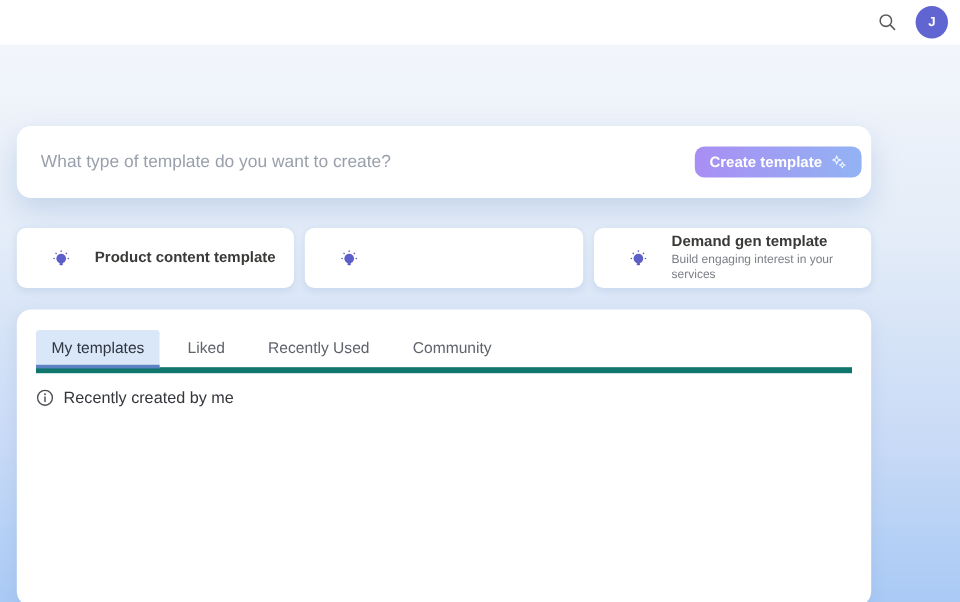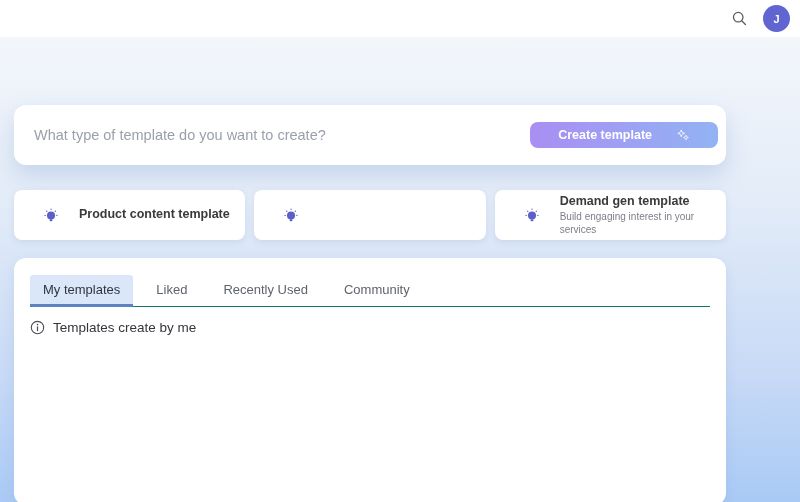--- a/index.html
+++ b/index.html
@@ -60,24 +60,24 @@
   .composer input {
     flex: 1;
     border: none; outline: none;
     font-family: "Liberation Sans", sans-serif;
     font-size: 14.5px;
     color: #3b3a39;
     background: transparent;
   }
   .composer input::placeholder { color: #9aa0ab; }
   .create-btn {
-    display: flex; align-items: center; gap: 24px;
+    display: flex; align-items: center; gap: 7px;
     border: none;
     border-radius: 8px;
-    padding: 6px 28px;
+    padding: 6px 12px;
     color: #ffffff;
     font-family: "Liberation Sans", sans-serif;
     font-size: 12.5px;
     font-weight: bold;
     cursor: pointer;
     white-space: nowrap;
   }
   
   .cards {
     margin-top: 25px;
@@ -113,21 +113,21 @@
     margin-top: 18px;
     background: #ffffff;
     border-radius: 12px;
     height: 247px;
     box-shadow: 0 4px 12px rgba(120, 150, 200, 0.18);
     padding: 17px 16px 0 16px;
   }
   .tabs {
     display: flex;
     gap: 10px;
-    border-bottom: 1px solid #0f766e;
+    border-bottom: 5px solid #0f766e;
   }
   .tab {
     font-size: 13px;
     color: #5f636b;
     padding: 7px 13px 9px 13px;
     cursor: pointer;
     position: relative;
     white-space: nowrap;
   }
   .tab.active {
@@ -253,18 +253,18 @@
       </div>
 
       <div class="empty-row">
         <span class="icon">
           <svg width="15" height="15" viewBox="0 0 16 16" fill="none">
             <circle cx="8" cy="8" r="6.6" stroke="#4b4e55" stroke-width="1.2"></circle>
             <circle cx="8" cy="4.9" r="0.85" fill="#4b4e55"></circle>
             <line x1="8" y1="7.2" x2="8" y2="11.3" stroke="#4b4e55" stroke-width="1.3" stroke-linecap="round"></line>
           </svg>
         </span>
-        <span class="empty-text">Templates create by me</span>
+        <span class="empty-text">Recently created by me</span>
       </div>
     </div>
 
   </div>
 </div>
 
 </body></html>

